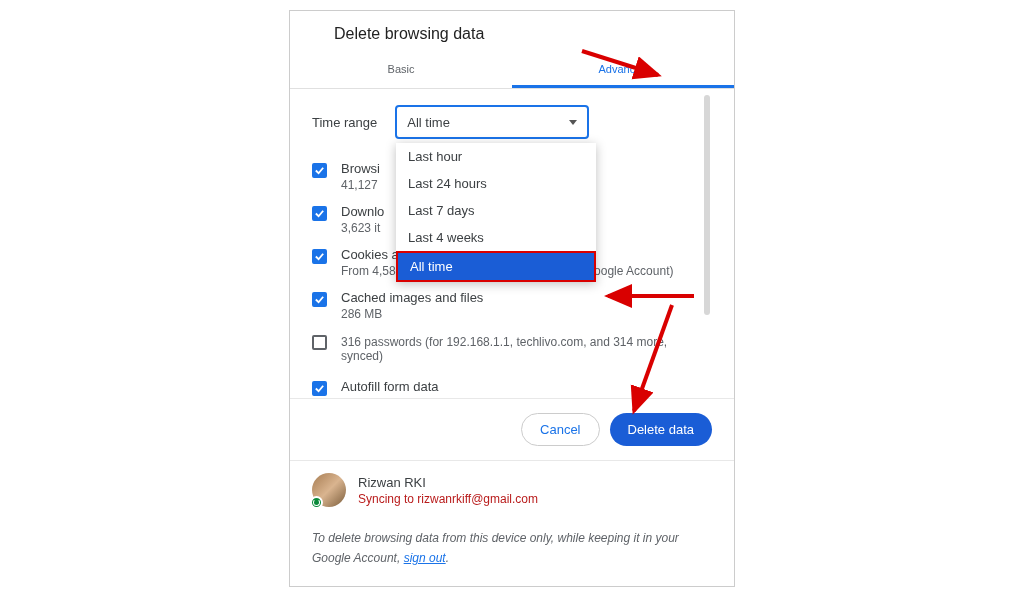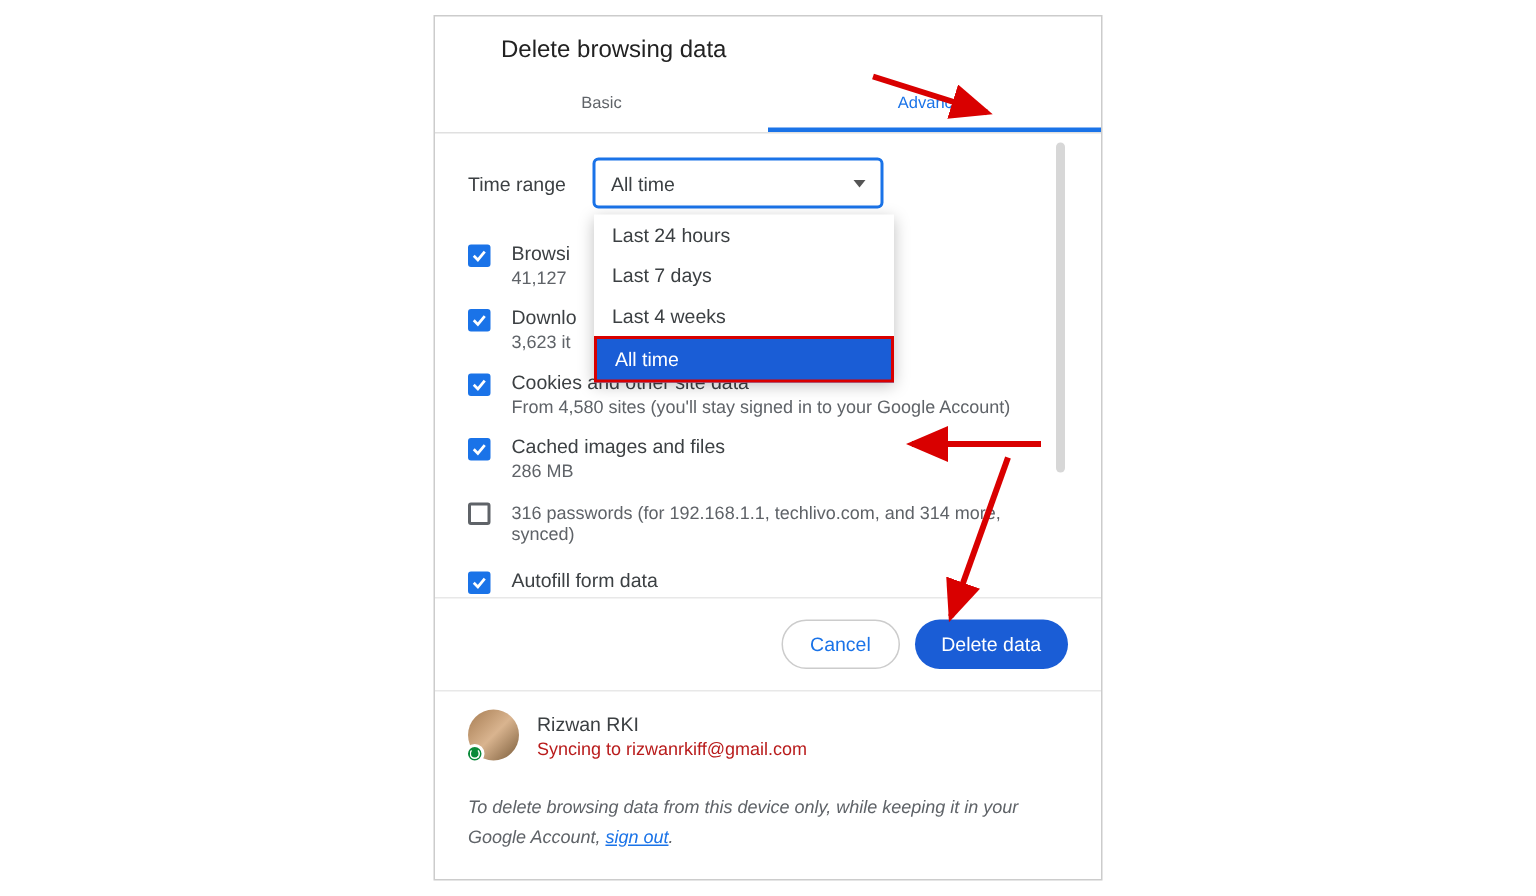--- a/index.html
+++ b/index.html
@@ -247,20 +247,21 @@
 
       <div class="time-row">
         <span class="time-label">Time range</span>
         <div class="select">
           <span>All time</span>
           <span class="caret"></span>
         </div>
       </div>
 
       <div class="dropdown">
+        <div class="dropdown-item">Last hour</div>
         <div class="dropdown-item">Last 24 hours</div>
         <div class="dropdown-item">Last 7 days</div>
         <div class="dropdown-item">Last 4 weeks</div>
         <div class="dropdown-item selected">All time</div>
       </div>
 
       <div class="arrow" style="left:290px; top:195px;">
         <svg width="100" height="30">
             <defs>
               <marker id="ah2" markerWidth="8" markerHeight="8" refX="6" refY="3" orient="auto">

